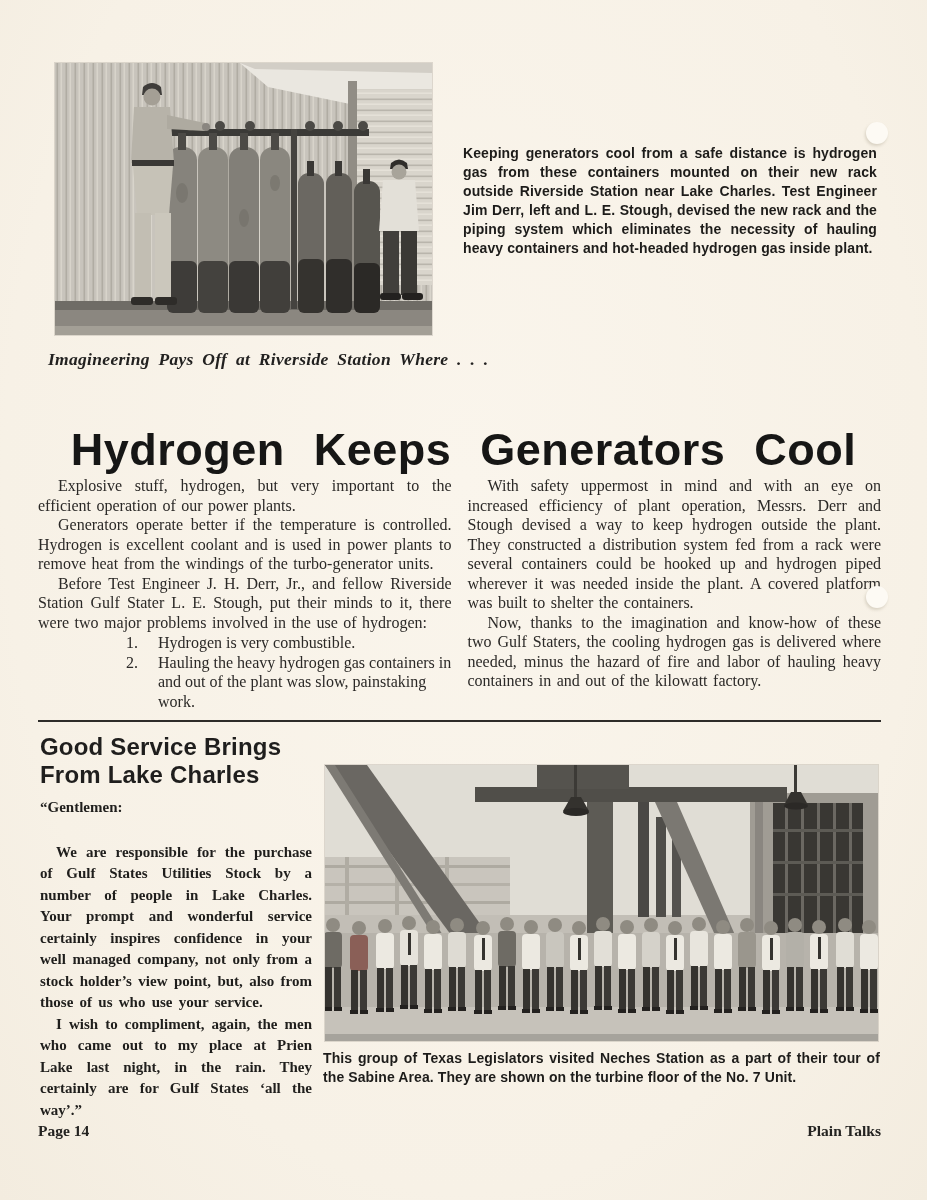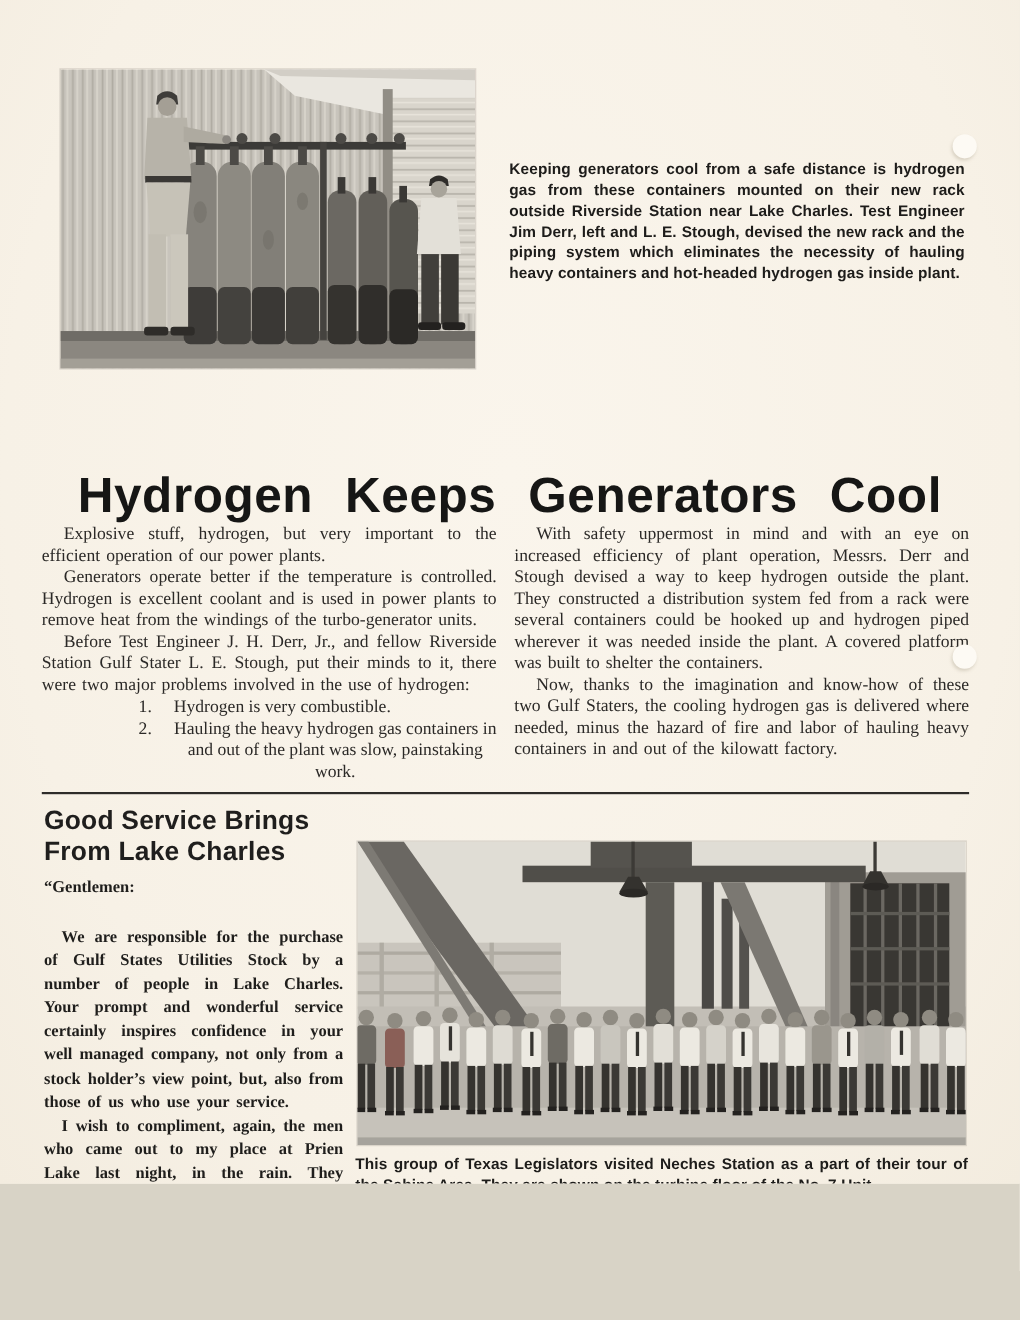--- a/index.html
+++ b/index.html
@@ -1,18 +1,18 @@
 <!DOCTYPE html>
 <html><head>
 <meta charset="utf-8">
 <style>
   html,body{margin:0;padding:0;}
   body{background:#d8d3c6;}
   .page{
-    position:relative; width:927px; height:1076px; margin:0 auto;
+    position:relative; width:927px; height:1200px; margin:0 auto;
     background:#f8f2e8;
     background-image:radial-gradient(ellipse at 50% 40%, #faf5ec 0%, #f7f1e6 70%, #f3ecdf 100%);
     overflow:hidden;
     font-family:"Liberation Serif", serif;
     color:#2b2927;
   }
   .photo{position:absolute; box-shadow:0 0 0 1px rgba(60,55,45,.15);}
   .photo svg{display:block;}
   .caption{
     position:absolute; font-family:"Liberation Sans", sans-serif;
@@ -33,21 +33,21 @@
     position:absolute; left:38px; top:476px; width:843px;
     display:grid; grid-template-columns:1fr 1fr; column-gap:16px;
   }
   .article p{
     margin:0; text-indent:20px; text-align:justify;
     font-size:16px; line-height:19.5px; word-spacing:1.5px;
   }
   .list{margin-top:1px;}
   .list-row{display:flex; margin-left:88px; font-size:16px; line-height:19.5px;}
   .list-row .num{width:32px; flex:0 0 32px;}
-  .list-row .ltext{flex:0 1 auto; max-width:296px;text-align:center;}
+  .list-row .ltext{flex:0 1 auto; max-width:296px;}
   .divider{position:absolute; left:38px; top:720px; width:843px; border-top:2px solid #2e2c29;}
   .letter{position:absolute; left:40px; top:733px; width:272px;}
   .letter-heading{
     font-family:"Liberation Sans", sans-serif; font-weight:700;
     font-size:24px; line-height:27.5px; color:#1f1e1d; letter-spacing:.2px;
     margin-bottom:9px;
   }
   .letter p{
     margin:0; font-weight:700; font-size:15px; line-height:21.5px;
     text-align:justify; text-indent:16px; color:#1f1e1c; word-spacing:2.5px;
@@ -152,20 +152,21 @@
         <rect x="328" y="168" width="16" height="64" fill="#413f3b"></rect>
         <rect x="346" y="168" width="16" height="64" fill="#3b3935"></rect>
         <rect x="325" y="230" width="21" height="7" rx="3" fill="#23211f"></rect>
         <rect x="347" y="230" width="21" height="7" rx="3" fill="#23211f"></rect>
       </g>
     </svg>
   </div>
 
   <div class="caption" style="left:463px; top:144px; width:414px;">Keeping generators cool from a safe distance is hydrogen gas from these containers mounted on their new rack outside Riverside Station near Lake Charles. Test Engineer Jim Derr, left and L. E. Stough, devised the new rack and the piping system which eliminates the necessity of hauling heavy containers and hot-headed hydrogen gas inside plant.</div>
 
+  <div class="kicker">Imagineering Pays Off at Riverside Station Where . . .</div>
 
   <div class="headline">Hydrogen Keeps Generators Cool</div>
 
   <div class="article">
     <div>
       <p>Explosive stuff, hydrogen, but very important to the efficient operation of our power plants.</p>
       <p>Generators operate better if the temperature is controlled. Hydrogen is excellent coolant and is used in power plants to remove heat from the windings of the turbo-generator units.</p>
       <p>Before Test Engineer J. H. Derr, Jr., and fellow Riverside Station Gulf Stater L. E. Stough, put their minds to it, there were two major problems involved in the use of hydrogen:</p>
       <div class="list">
         <div class="list-row">

